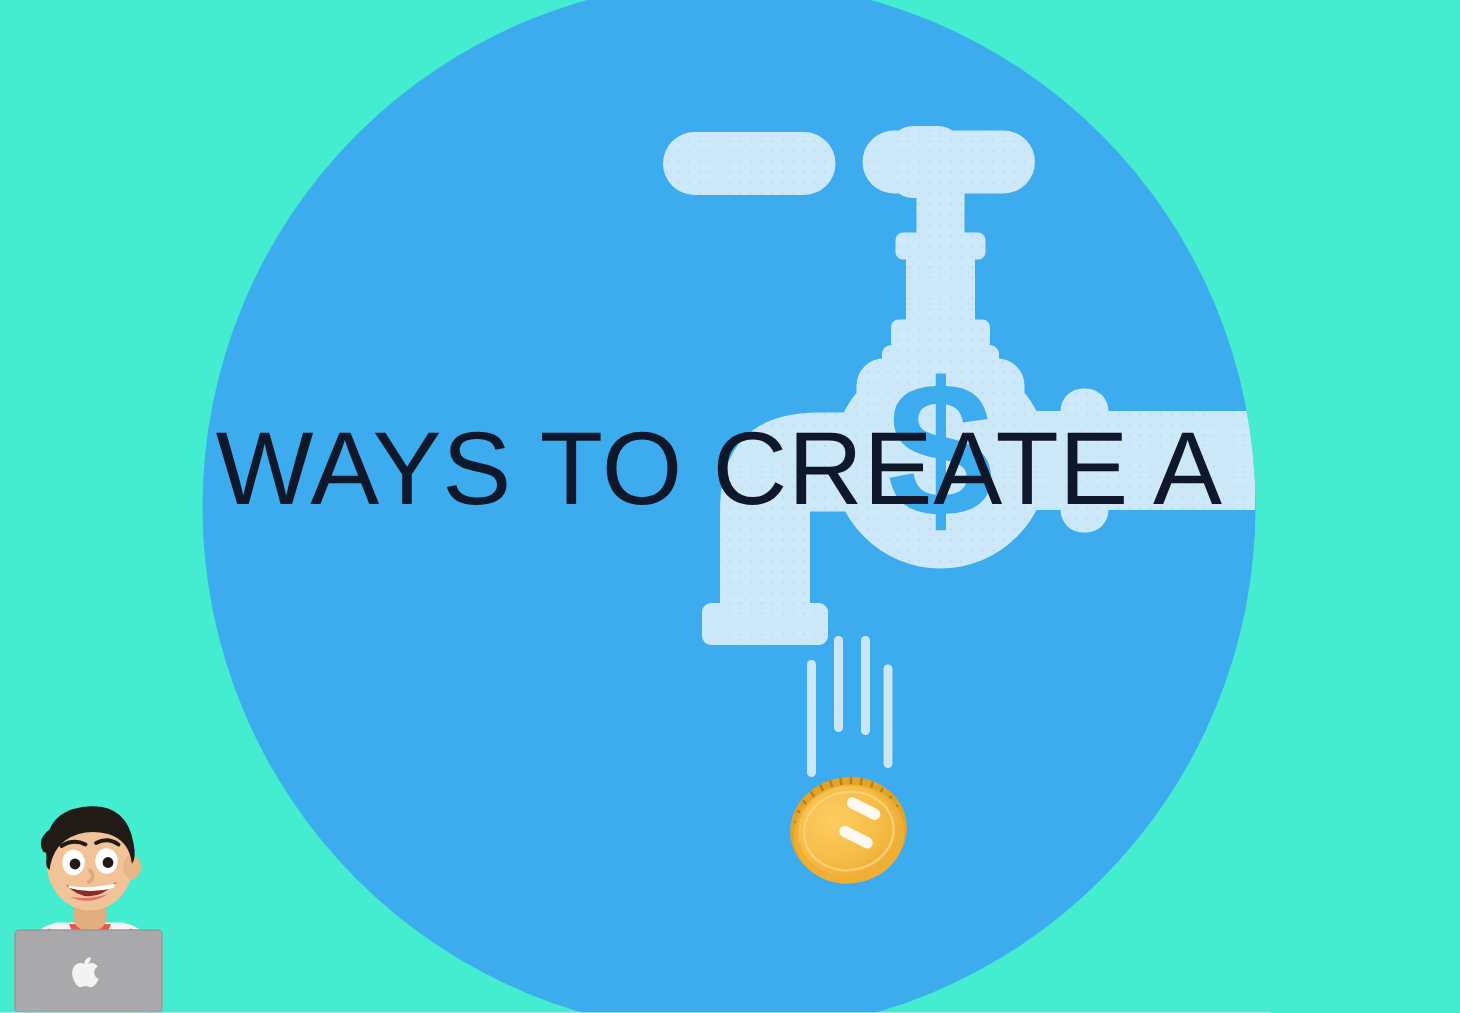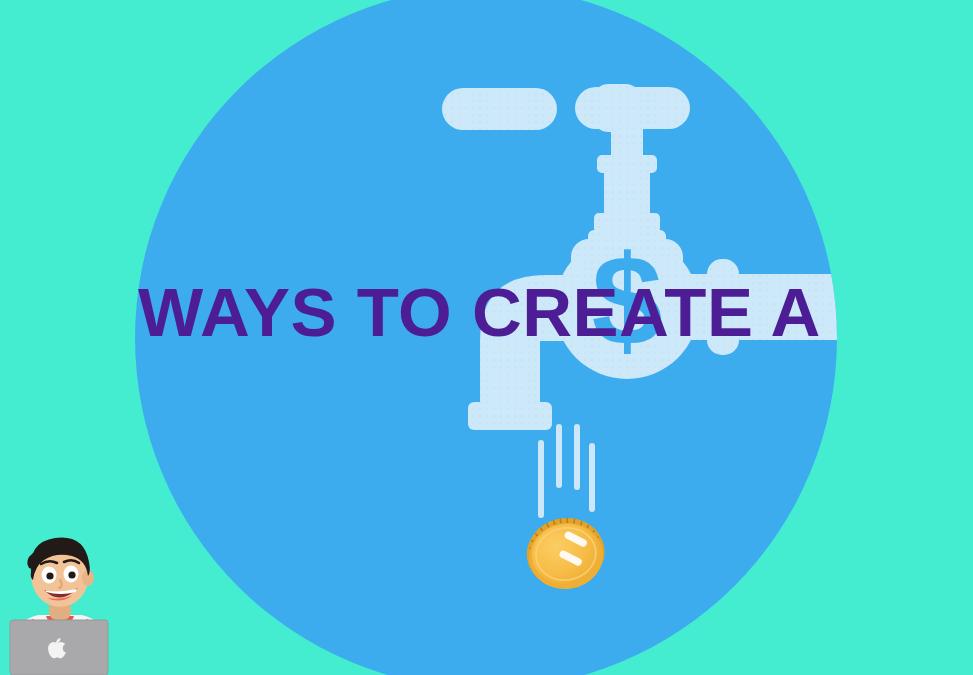--- a/index.html
+++ b/index.html
@@ -49,23 +49,23 @@
     width: 702px;
     height: 702px;
   }
   
   .headline {
     position: absolute;
     left: 0;
     right: 14px;
     top: 279px;
     text-align: center;
-    color: #4c1d95;
+    color: #0f172a;
     font-family: "Liberation Sans", sans-serif;
-    font-weight: 700;
+    font-weight: 400;
     font-size: 69px;
     line-height: 68px;
     letter-spacing: 0.5px;
   }
   .headline .l1, .headline .l2 { display: block; white-space: nowrap; }
   
   .drip {
     position: absolute;
     width: 6px;
     border-radius: 4px;

